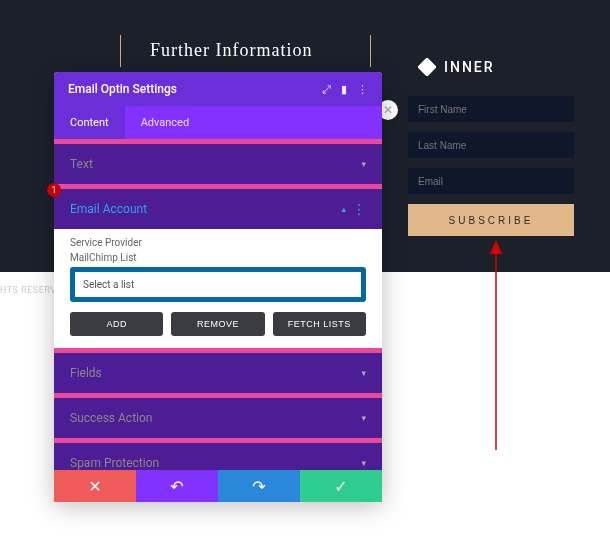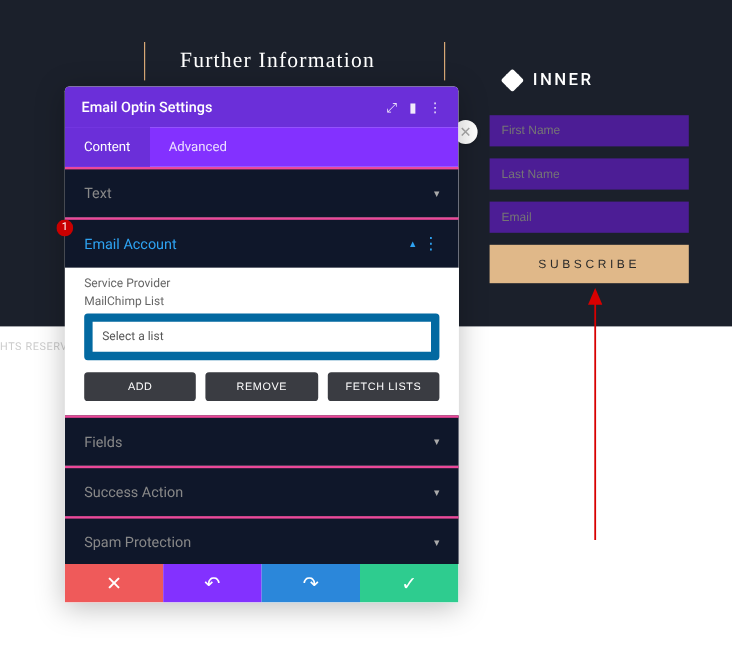--- a/index.html
+++ b/index.html
@@ -78,21 +78,21 @@
   width: 166px;
 }
 .form-area input {
   width: 100%;
   height: 26px;
   padding: 0 10px;
   font-size: 10px;
   border: none;
   margin-bottom: 10px;
   color: #888;
-  background: #4c1d95;
+  background: #0f172a;
 }
 .subscribe-btn {
   width: 100%;
   height: 32px;
   background: #e0b889;
   color: #2b2b2b;
   border: none;
   font-size: 10px;
   letter-spacing: 3px;
   cursor: pointer;
@@ -173,22 +173,22 @@
   background: #f7f7f7;
 }
 .section-row {
   padding: 13px 16px;
   font-size: 12px;
   color: #888;
   display: flex;
   justify-content: space-between;
   align-items: center;
   cursor: pointer;
-  background: #0f172a;
-  border-top: 2px solid #ec4899;
+  background: #4c1d95;
+  border-top: 5px solid #ec4899;
 }
 .section-row.expanded {
   color: #2ea3f2;
   gap: 17px;
 }
 .section-row .chev {
   font-size: 9px;
   color: #aaa;
 }
 .section-row.expanded .chev {
@@ -333,21 +333,21 @@
     <div class="section-row expanded">
       <span>Email Account</span>
       <span style="display:flex;align-items:center;">
         <span class="chev">▴</span>
         <span class="extra-dots">⋮</span>
       </span>
     </div>
     <div class="section-content">
       <div class="field-label">Service Provider</div>
       <div class="field-label">MailChimp List</div>
-      <div class="setting-select" style="background:#fff;border:7px solid #0369a1;">
+      <div class="setting-select" style="background:#fff;border:5px solid #0369a1;">
         <span>Select a list</span>
       </div>
       <div class="btn-row">
         <button class="btn-sm">ADD</button>
         <button class="btn-sm">REMOVE</button>
         <button class="btn-sm">FETCH LISTS</button>
       </div>
     </div>
 
     <div class="section-row">

